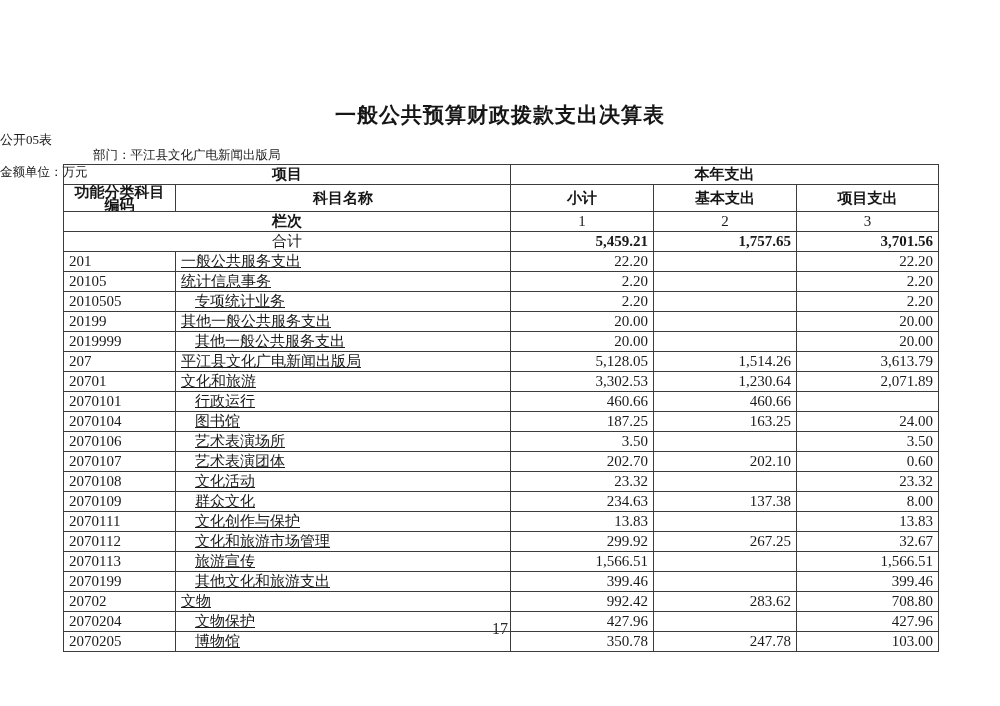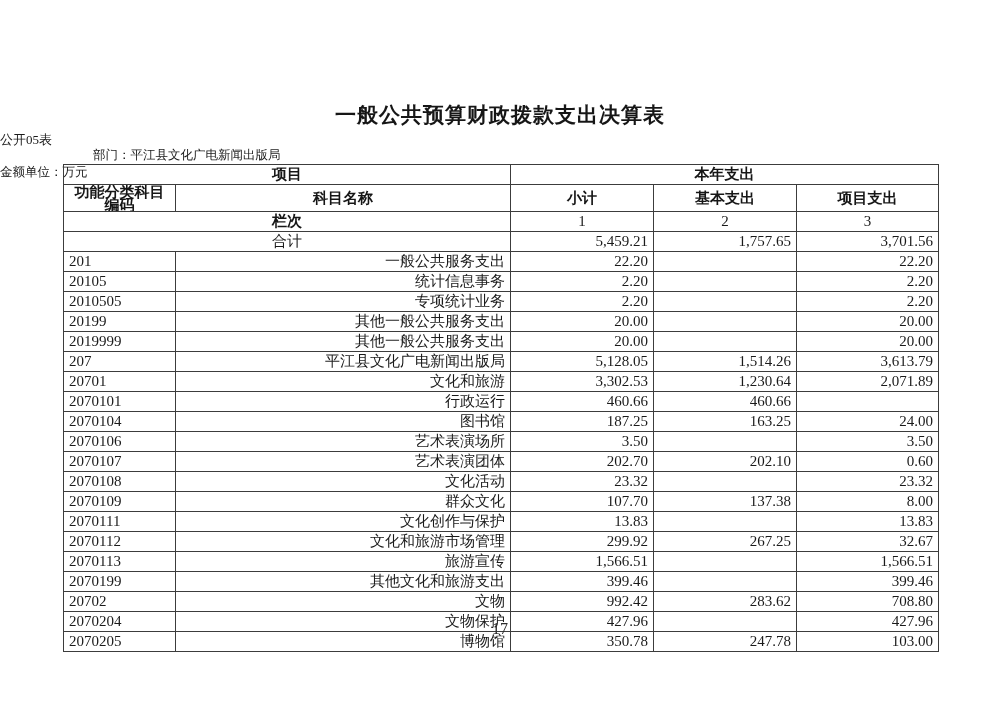--- a/index.html
+++ b/index.html
@@ -69,23 +69,23 @@
   tbody.data td { height: 16.5px; }
   .hdr {
     font-family: "Liberation Sans", sans-serif;
     font-weight: 700;
     text-align: center;
     color: #161616;
   }
   .hdr .l2 { line-height: 13px; }
   .ctr { text-align: center; }
   .num { text-align: right; padding-right: 7px; }
-  .bold { font-weight: 400; }
+  .bold { font-weight: 700; }
   td.code { text-align: left; padding-left: 4px; }
-  td.name { text-align: right; padding-left: 7px; }
+  td.name { text-align: left; padding-left: 7px; text-decoration: underline; }
   td.name.indent { padding-left: 19px; }
   .page-number {
     position: absolute;
     top: 620px;
     left: 0;
     width: 100%;
     text-align: center;
     font-size: 16px;
     color: #2a2a2a;
   }
@@ -221,21 +221,21 @@
         <tr>
     <td class="code">2070108</td>
     <td class="name indent">文化活动</td>
     <td class="num">23.32</td>
     <td class="num"></td>
     <td class="num">23.32</td>
   </tr>
         <tr>
     <td class="code">2070109</td>
     <td class="name indent">群众文化</td>
-    <td class="num">107.70</td>
+    <td class="num">234.63</td>
     <td class="num">137.38</td>
     <td class="num">8.00</td>
   </tr>
         <tr>
     <td class="code">2070111</td>
     <td class="name indent">文化创作与保护</td>
     <td class="num">13.83</td>
     <td class="num"></td>
     <td class="num">13.83</td>
   </tr>

